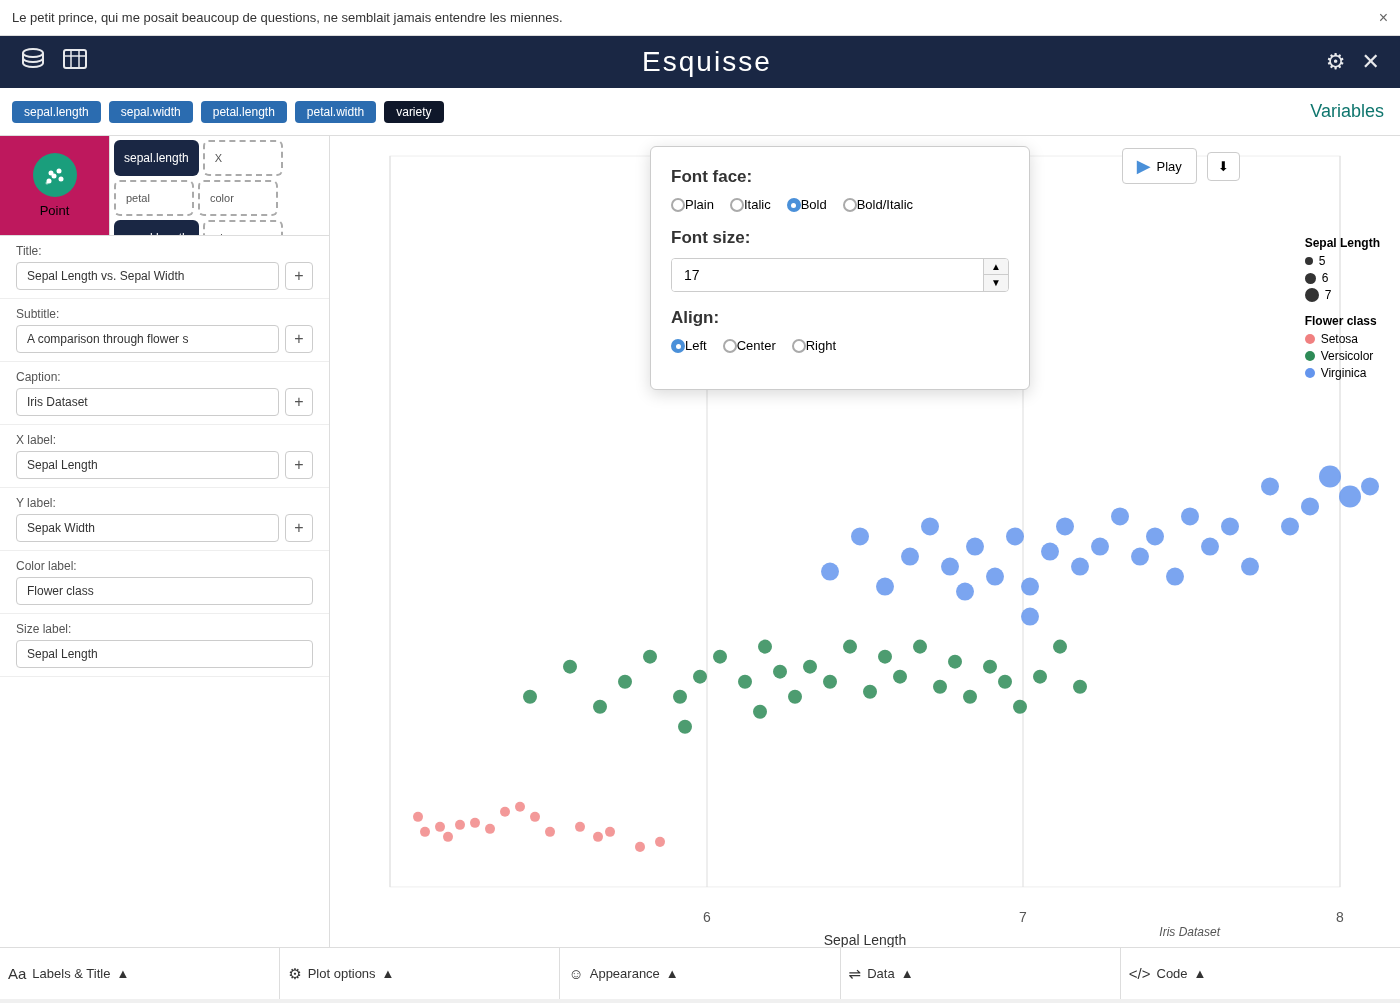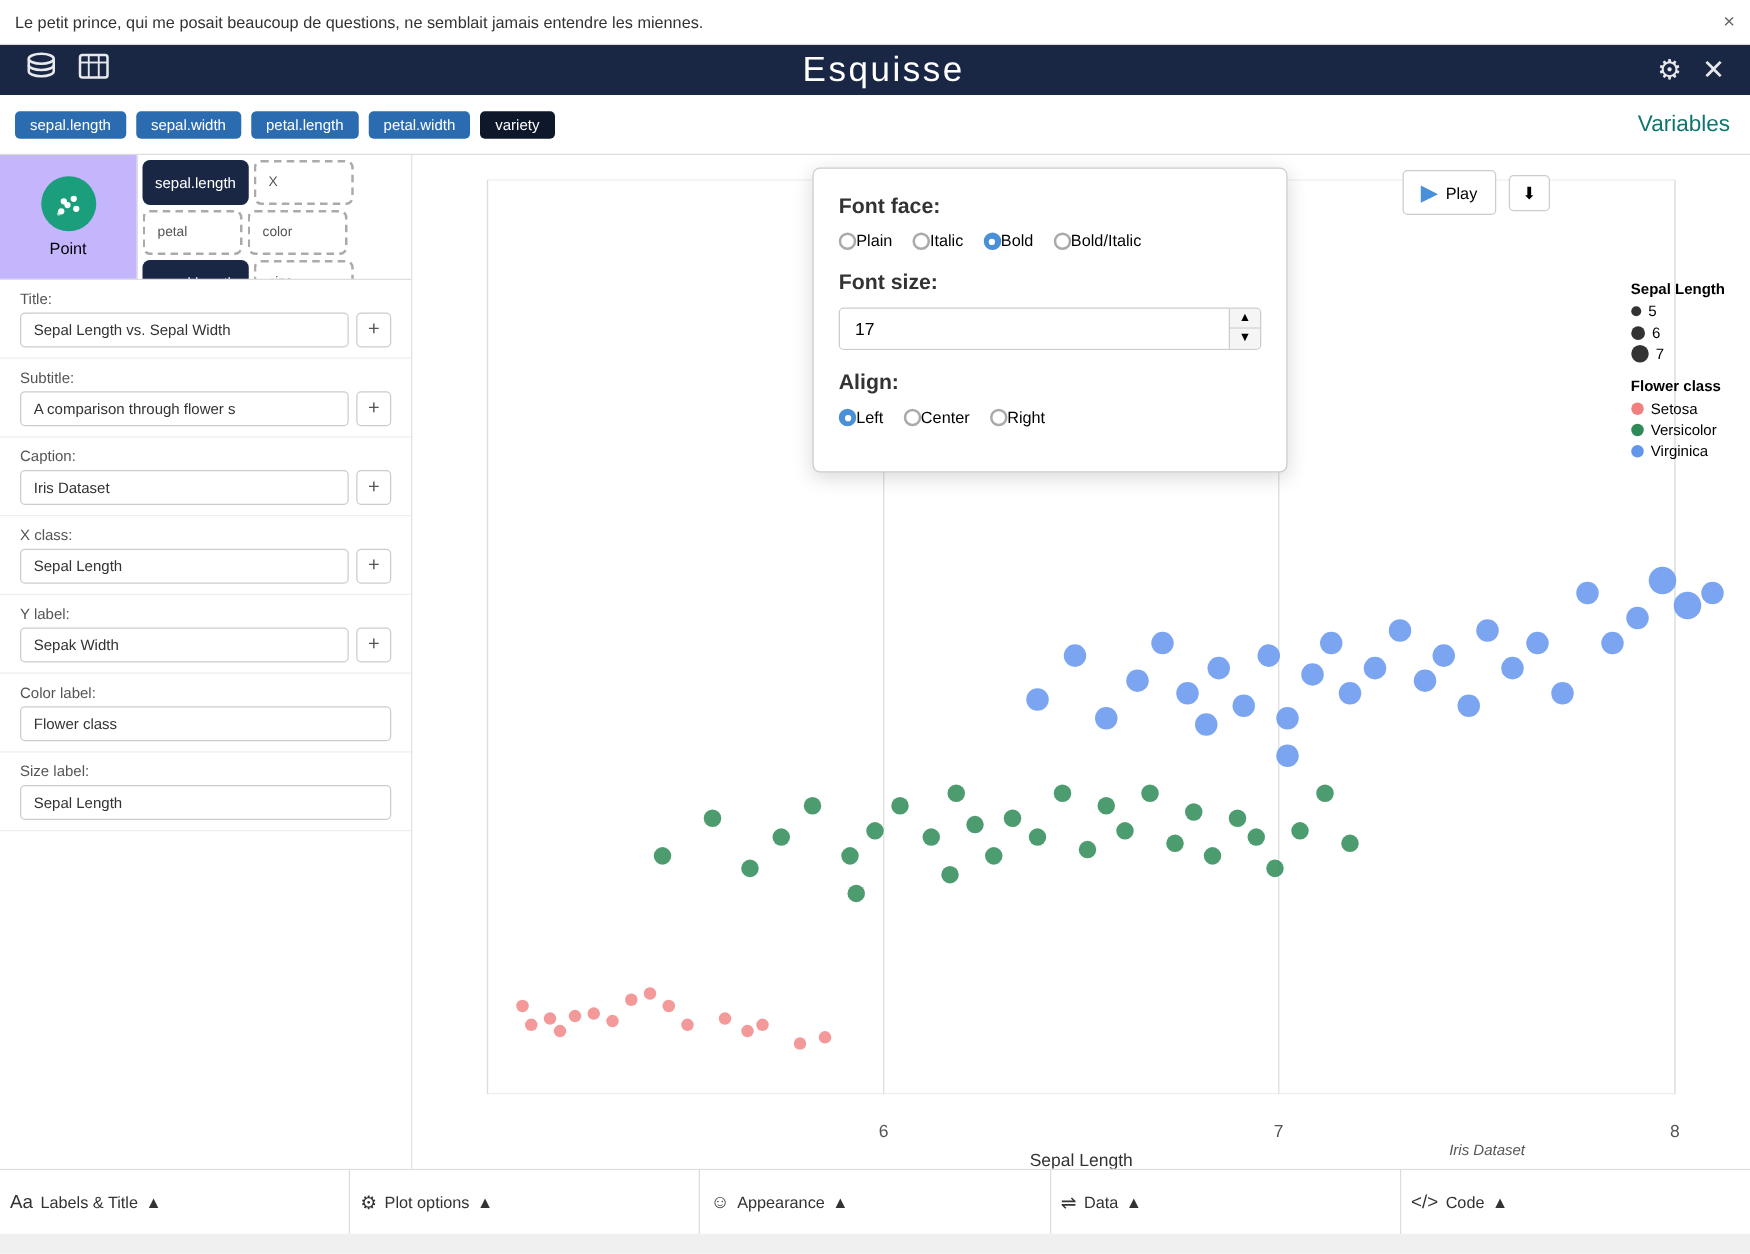--- a/index.html
+++ b/index.html
@@ -20,21 +20,21 @@
     .close-x { cursor: pointer; color: #666; font-size: 16px; }
 
     
     .main-header {
       background: #1a2744;
       color: white;
       display: flex;
       align-items: center;
       justify-content: space-between;
       padding: 0 20px;
-      height: 40px;
+      height: 52px;
     }
     .header-left { display: flex; align-items: center; gap: 16px; }
     .header-icon { font-size: 22px; cursor: pointer; opacity: 0.9; }
     .header-title { font-size: 28px; font-weight: 300; letter-spacing: 2px; flex: 1; text-align: center; }
     .header-right { display: flex; align-items: center; gap: 16px; }
 
     
     .variables-bar {
       background: white;
       border-bottom: 1px solid #ddd;
@@ -82,21 +82,21 @@
     .chart-type-btn {
       display: flex;
       flex-direction: column;
       align-items: center;
       justify-content: center;
       padding: 12px 16px;
       cursor: pointer;
       border-right: 1px solid #ddd;
       min-width: 110px;
     }
-    .chart-type-btn.selected { background: #c4b5fd; }
+    .chart-type-btn.selected { background: #be185d; }
     .chart-icon-circle {
       width: 44px; height: 44px;
       border-radius: 50%;
       background: #1a9e7c;
       display: flex; align-items: center; justify-content: center;
       margin-bottom: 6px;
     }
     .chart-icon-circle svg { width: 28px; height: 28px; }
     .axis-slot {
       display: flex;
@@ -396,21 +396,21 @@
 
     <div class="form-section">
       <div class="form-label">Caption:</div>
       <div class="form-row">
         <input class="form-input" value="Iris Dataset" style="">
         <button class="plus-btn">+</button>
       </div>
     </div>
 
     <div class="form-section">
-      <div class="form-label">X class:</div>
+      <div class="form-label">X label:</div>
       <div class="form-row">
         <input class="form-input" value="Sepal Length" style="">
         <button class="plus-btn">+</button>
       </div>
     </div>
 
     <div class="form-section">
       <div class="form-label">Y label:</div>
       <div class="form-row">
         <input class="form-input" value="Sepak Width" style="">

